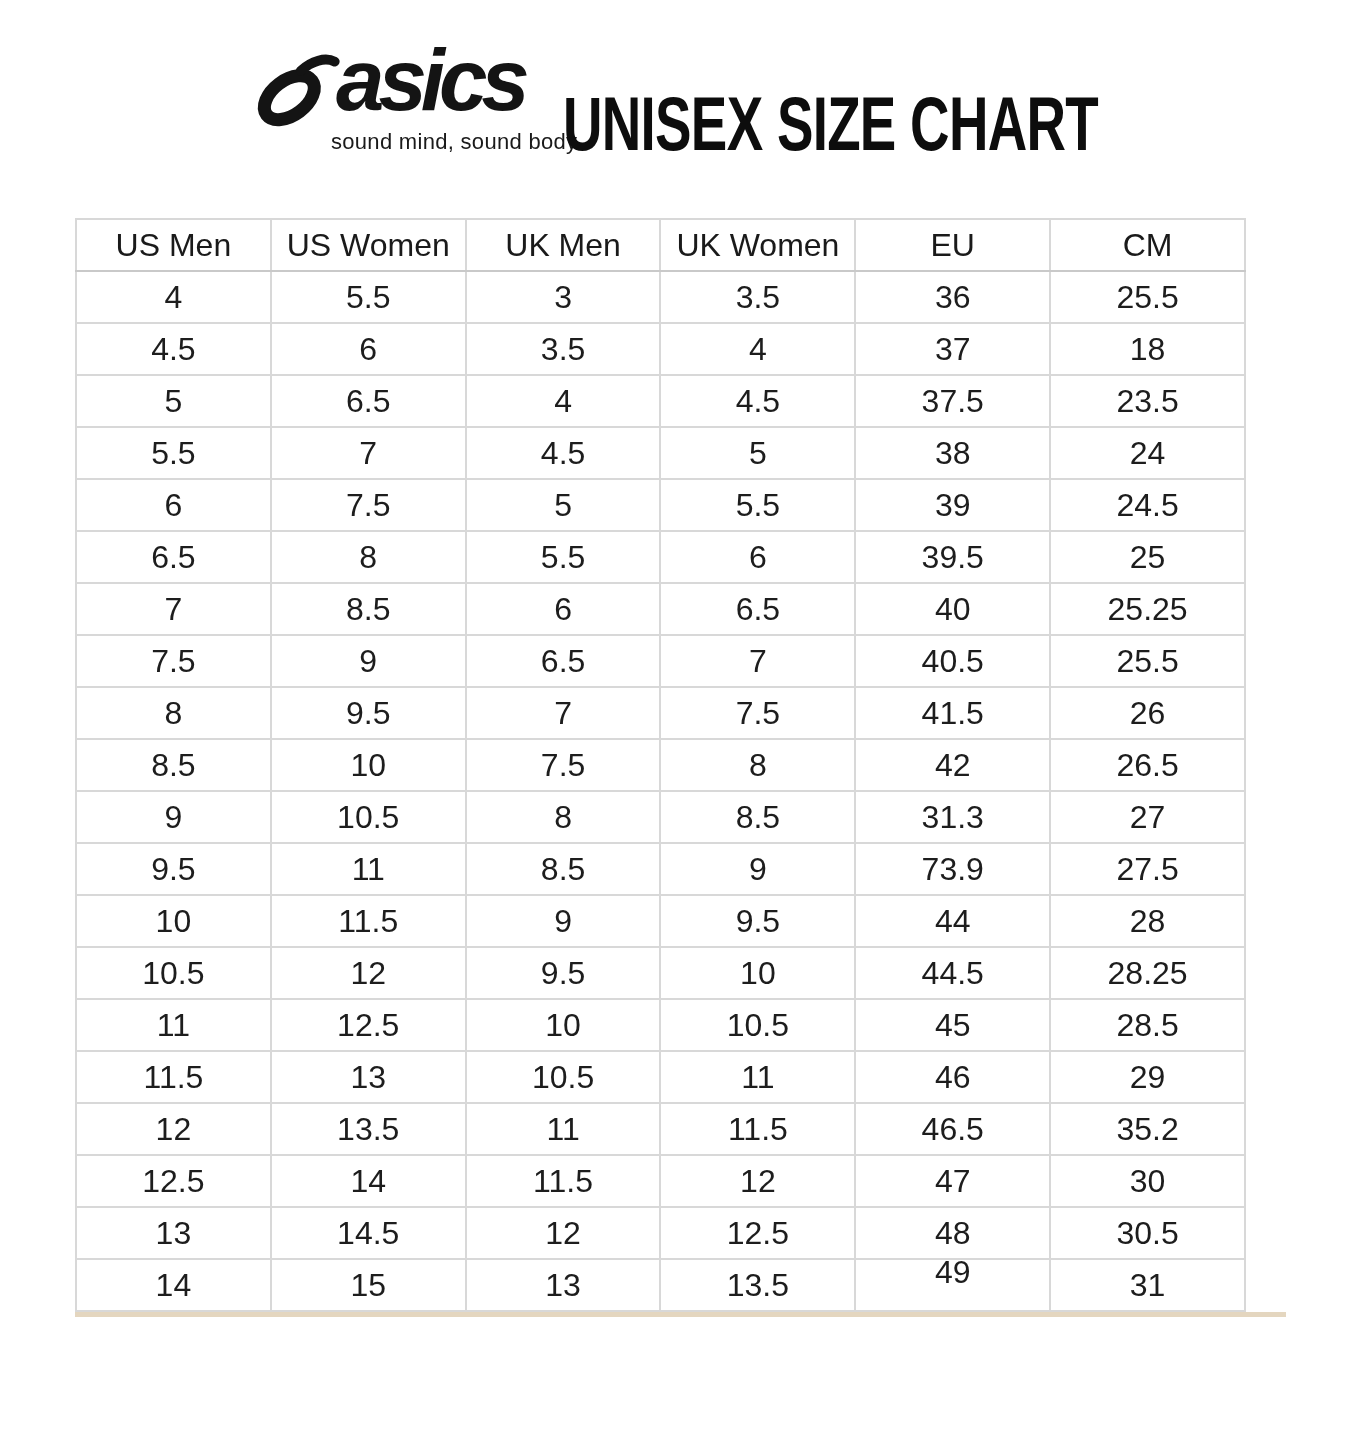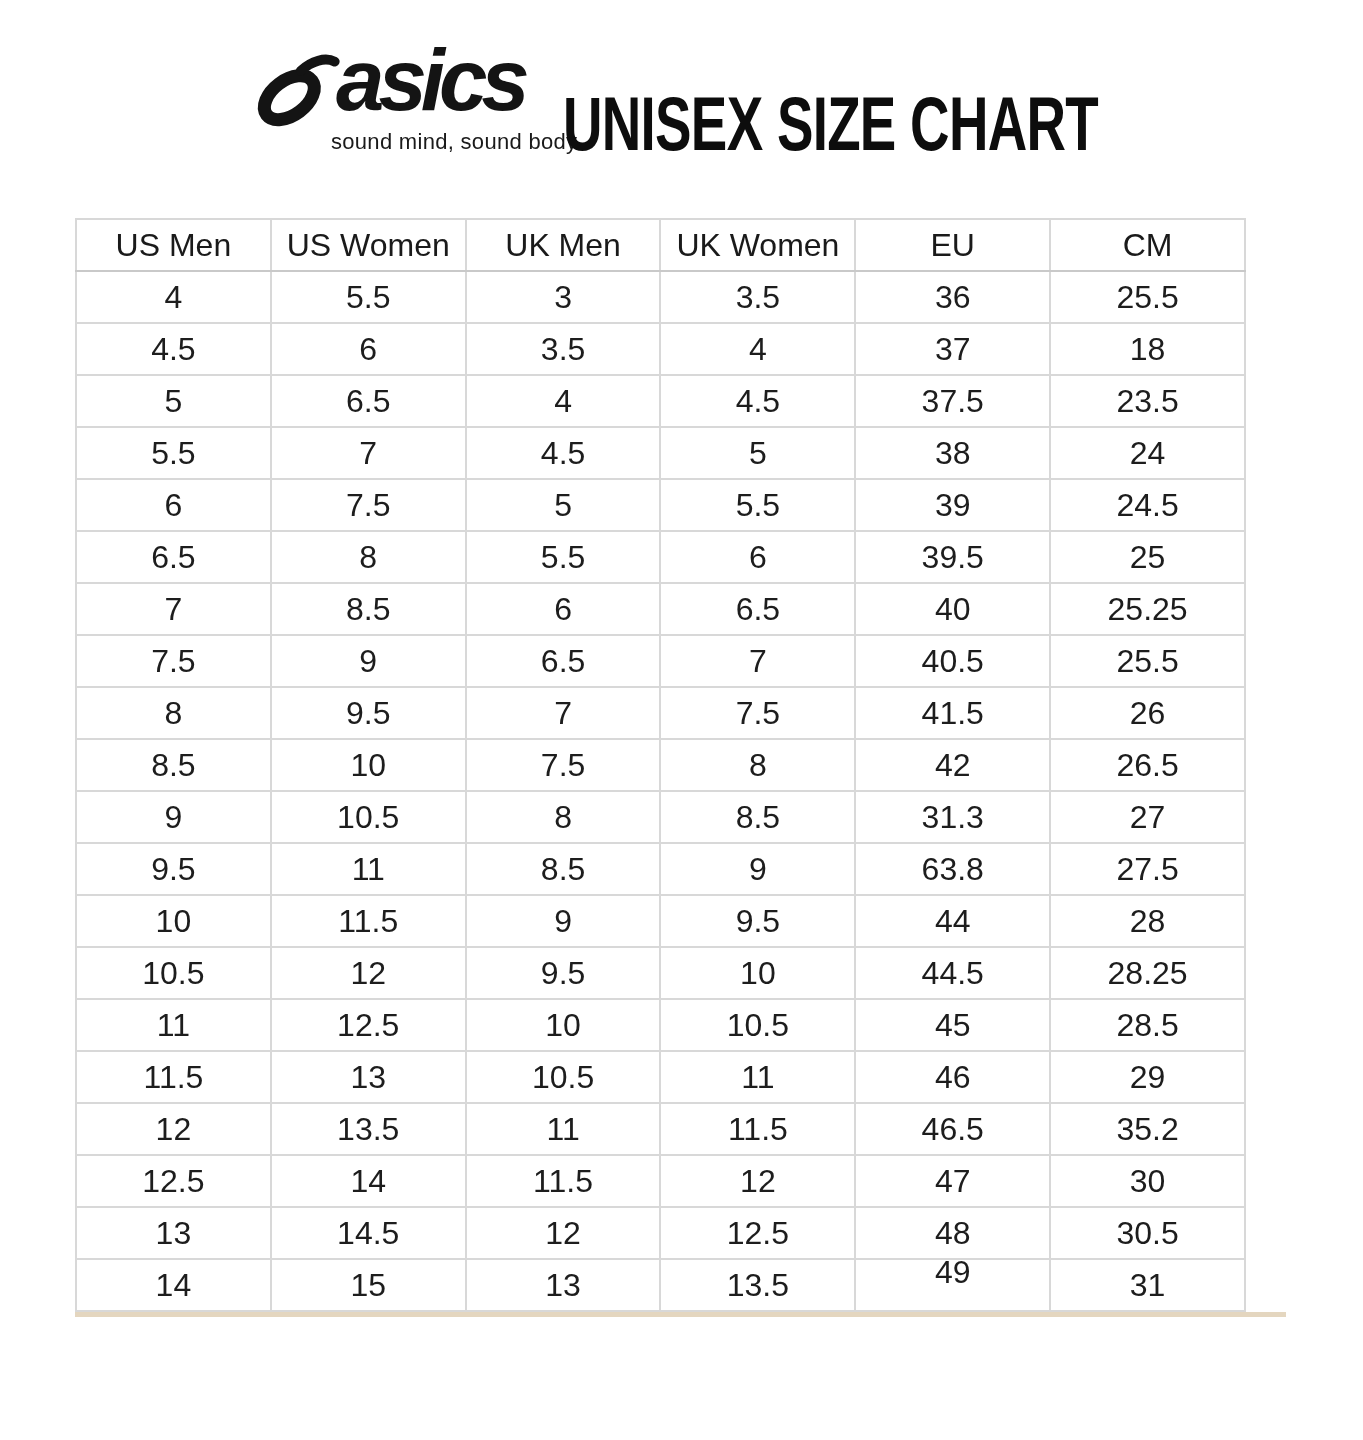--- a/index.html
+++ b/index.html
@@ -220,21 +220,21 @@
           <td><span class="cell-text">8</span></td>
           <td><span class="cell-text">8.5</span></td>
           <td><span class="cell-text">31.3</span></td>
           <td><span class="cell-text">27</span></td>
         </tr>
         <tr>
           <td><span class="cell-text">9.5</span></td>
           <td><span class="cell-text">11</span></td>
           <td><span class="cell-text">8.5</span></td>
           <td><span class="cell-text">9</span></td>
-          <td><span class="cell-text">63.8</span></td>
+          <td><span class="cell-text">73.9</span></td>
           <td><span class="cell-text">27.5</span></td>
         </tr>
         <tr>
           <td><span class="cell-text">10</span></td>
           <td><span class="cell-text">11.5</span></td>
           <td><span class="cell-text">9</span></td>
           <td><span class="cell-text">9.5</span></td>
           <td><span class="cell-text">44</span></td>
           <td><span class="cell-text">28</span></td>
         </tr>

